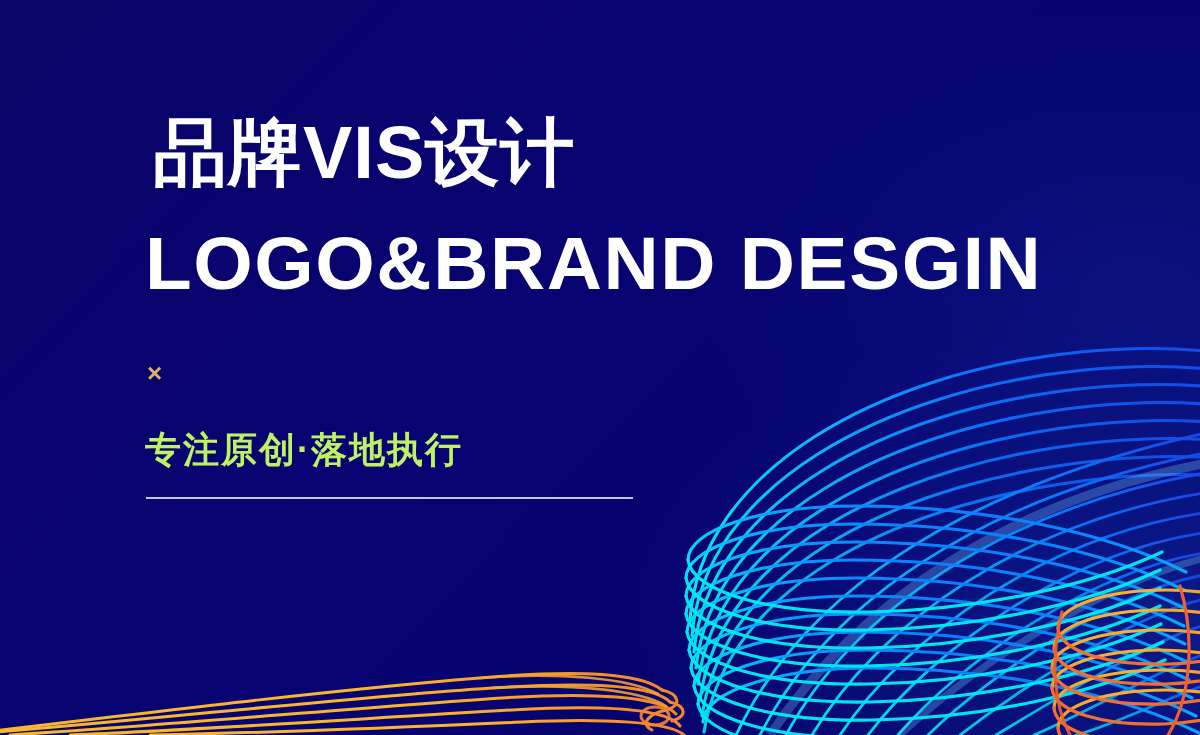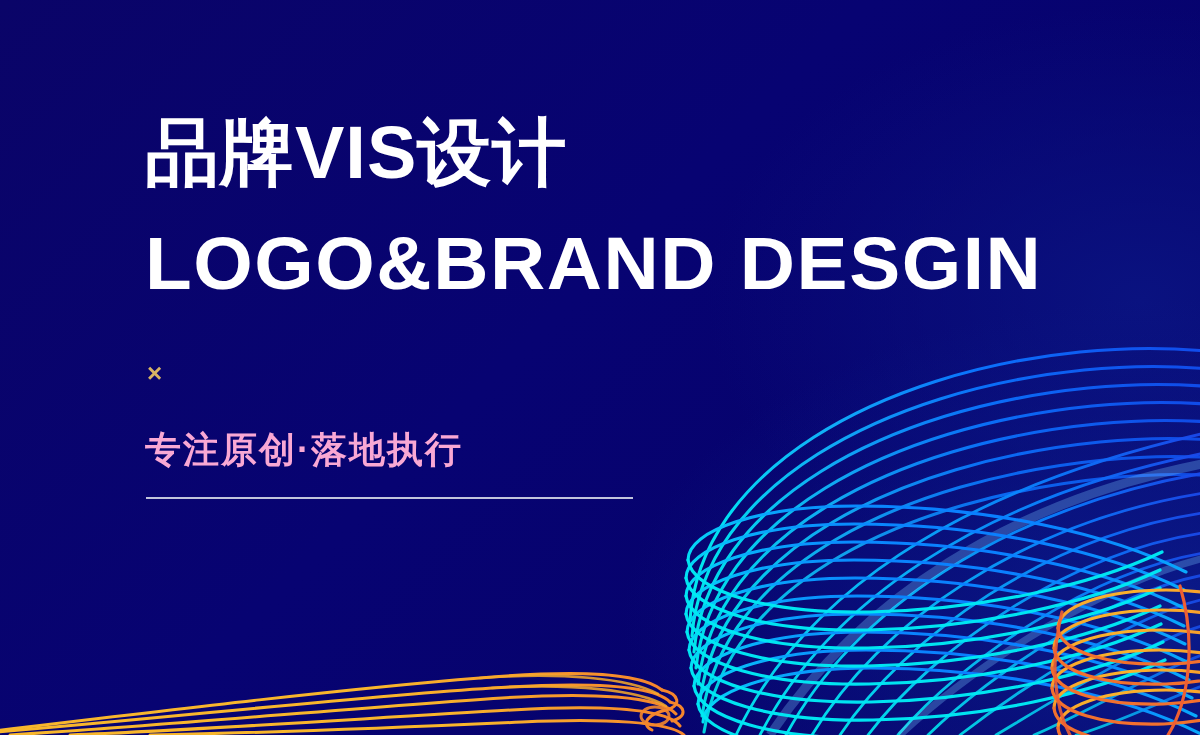--- a/index.html
+++ b/index.html
@@ -28,21 +28,21 @@
   .art svg{display:block;width:1200px;height:735px;}
 
   
   .content{
     position:absolute;
     left:145px;top:0;
     width:960px;height:735px;
     pointer-events:none;
   }
   .t-line1{
-    position:absolute;top:116px;left:0;
+    position:absolute;top:116px;left:8px;
     font-size:74px;line-height:1;
     font-weight:bold;
     color:#ffffff;
     letter-spacing:1px;
     white-space:nowrap;
   }
   .t-line2{
     position:absolute;top:226px;left:0;
     font-size:75px;line-height:1;
     font-weight:bold;
@@ -56,21 +56,21 @@
     position:absolute;top:360px;left:2px;
     font-size:26px;line-height:1;
     font-weight:bold;
     color:#d9b464;
     user-select:none;
   }
   .t-gold{
     position:absolute;top:432px;left:0;
     font-size:36px;line-height:1;
     font-weight:bold;
-    color:#f9a8d4;
+    color:#bef264;
     letter-spacing:2px;
     white-space:nowrap;
   }
   .divider{
     position:absolute;top:497px;left:1px;
     width:487px;height:2px;
     background:#d6d9e8;
     opacity:.9;
   }
   .t-sub{

